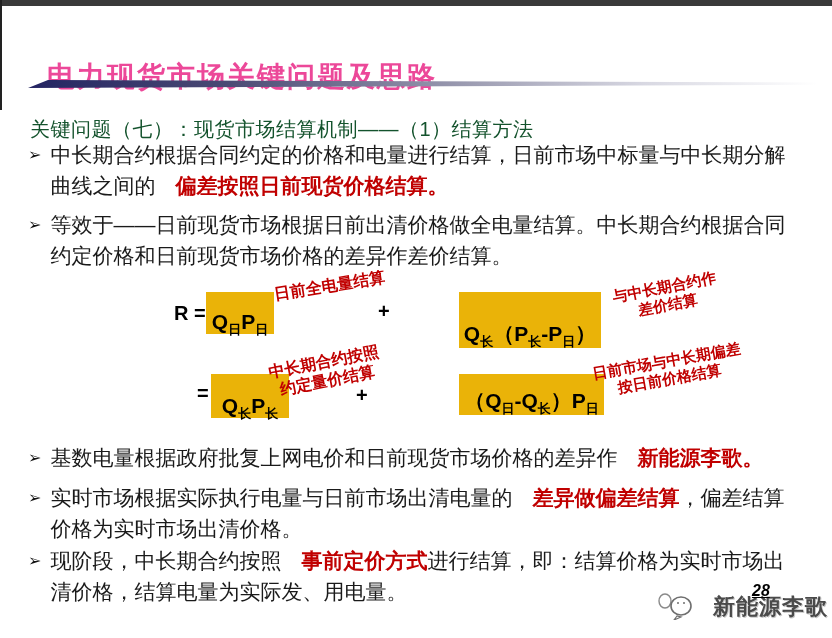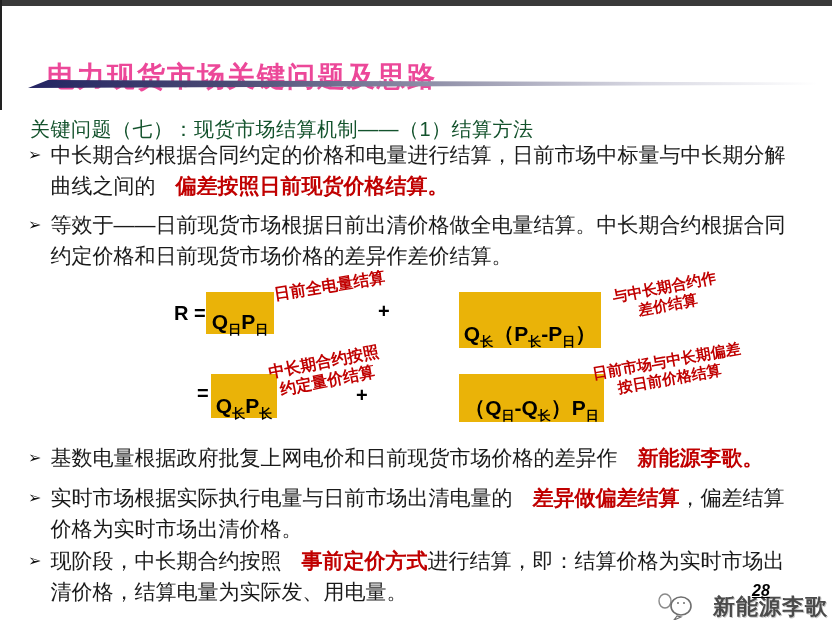--- a/index.html
+++ b/index.html
@@ -46,24 +46,24 @@
     position:absolute;color:#C00000;font-weight:bold;text-align:center;
     white-space:pre-line;line-height:1.2;transform-origin:center;
   }
   .fprefix1{left:174px;top:302px;}
   .fbox1{left:206px;top:292px;width:68px;height:42px;}
   .flabel1{left:262px;top:276px;width:135px;font-size:16px;transform:rotate(-9deg);}
   .fplus1{left:378px;top:300px;}
   .fbox2{left:459px;top:292px;width:142px;height:56px;}
   .flabel2{left:596px;top:278px;width:140px;font-size:15px;transform:rotate(-11deg);}
   .fprefix2{left:197px;top:382px;}
-  .fbox3{left:211px;top:374px;width:66px;height:44px;}
+  .fbox3{left:211px;top:374px;width:78px;height:44px;}
   .flabel3{left:263px;top:352px;width:125px;font-size:16px;transform:rotate(-11deg);}
   .fplus2{left:356px;top:384px;}
-  .fbox4{left:459px;top:374px;width:145px;height:48px;}
+  .fbox4{left:459px;top:374px;width:145px;height:41px;}
   .flabel4{left:558px;top:352px;width:220px;font-size:15px;transform:rotate(-10deg);}
 
   
   .watermark{position:absolute;right:4px;bottom:14px;display:flex;align-items:center;gap:16px;}
   .logo-icon{flex:0 0 auto;}
   .wm-text{
     font-size:22px;font-weight:bold;color:#4a4a4a;letter-spacing:1px;
     text-shadow:1px 1px 0 #c9c9c9;white-space:nowrap;
   }
   .pagenum{

